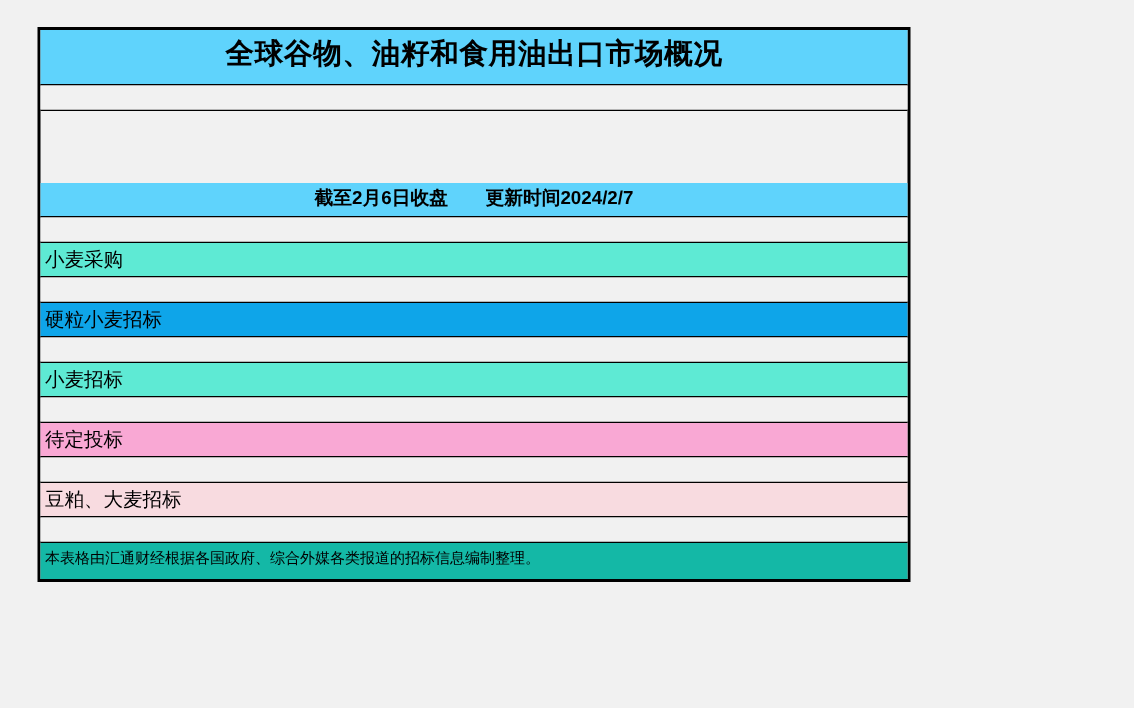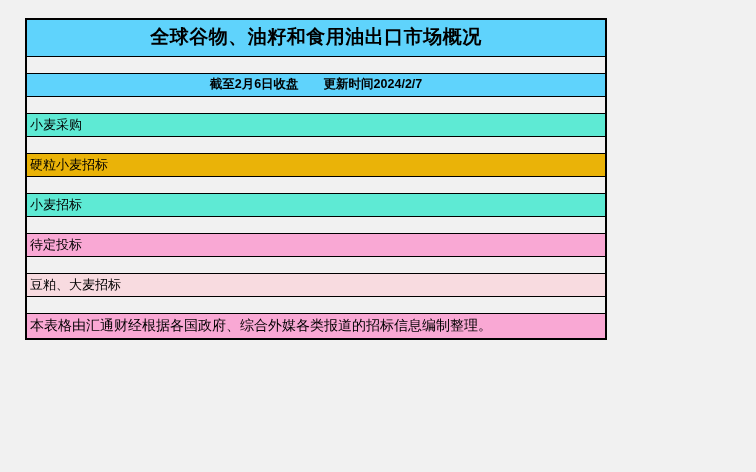--- a/index.html
+++ b/index.html
@@ -57,33 +57,34 @@
     line-height: 16px;
     font-size: 12px;
   }
   .r-subtitle {
     background: #5FD3FC;
     text-align: center;
     font-size: 12.5px;
     font-weight: bold;
     line-height: 19px;
     padding: 1px 4px 2px 4px;
+    margin-top: 48px;
   }
   .r-head-green {
     background: #5eead4;
     font-size: 13px;
     line-height: 19px;
   }
   .r-body-green {
     background: #E4EEDC;
     font-size: 13.2px;
     line-height: 19px;
   }
   .r-head-cyan {
-    background: #eab308;
+    background: #0ea5e9;
     font-size: 13px;
     line-height: 19px;
   }
   .r-body-cyan {
     background: #D6F1F1;
     font-size: 13.2px;
     line-height: 19px;
   }
   .r-head-blue {
     background: #f9a8d4;
@@ -94,22 +95,22 @@
     background: #F8DBE0;
     font-size: 13px;
     line-height: 19px;
   }
   .r-body-pink {
     background: #F8DBE0;
     font-size: 13.2px;
     line-height: 19px;
   }
   .r-footer {
-    background: #f9a8d4;
-    font-size: 14px;
+    background: #14b8a6;
+    font-size: 10px;
     line-height: 20px;
     padding: 1px 3px 3px 3px;
   }
 </style>
 </head>
 <body>
 
 <div id="sheet">
 
   <div class="row">

